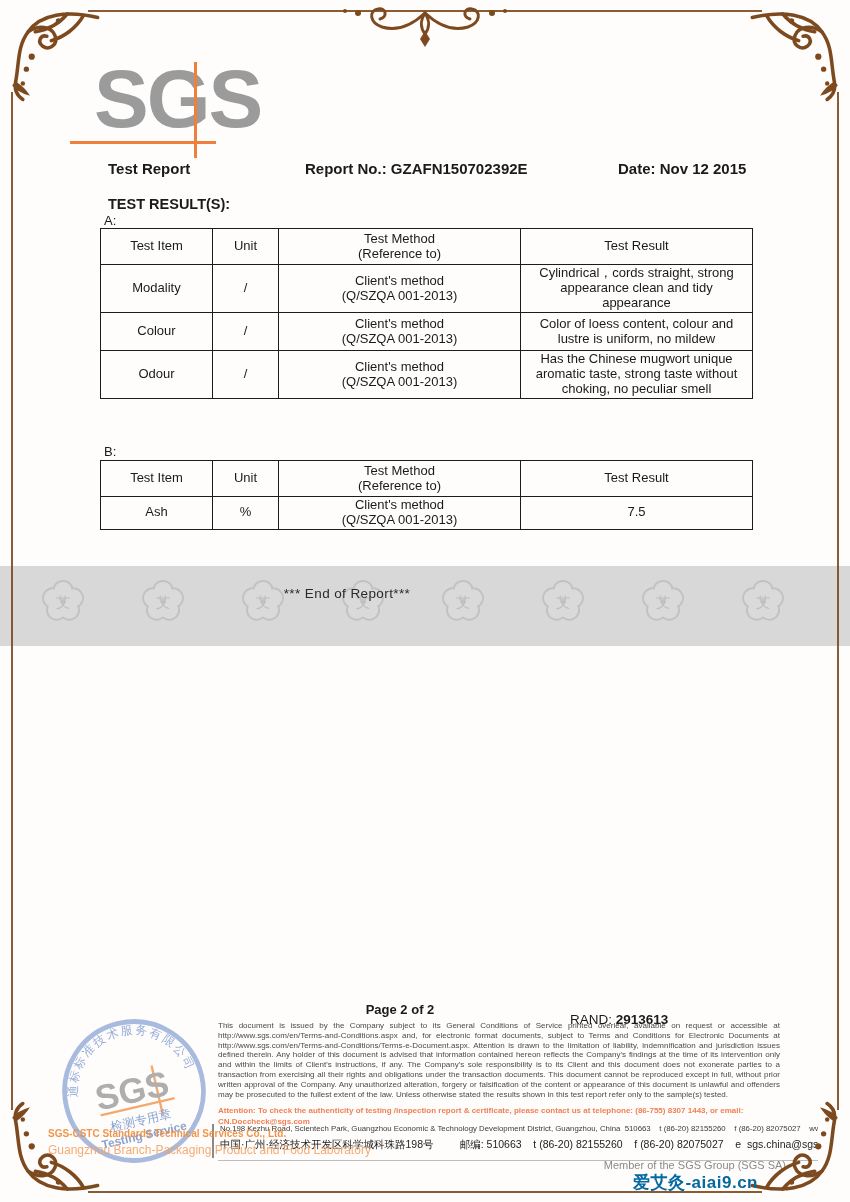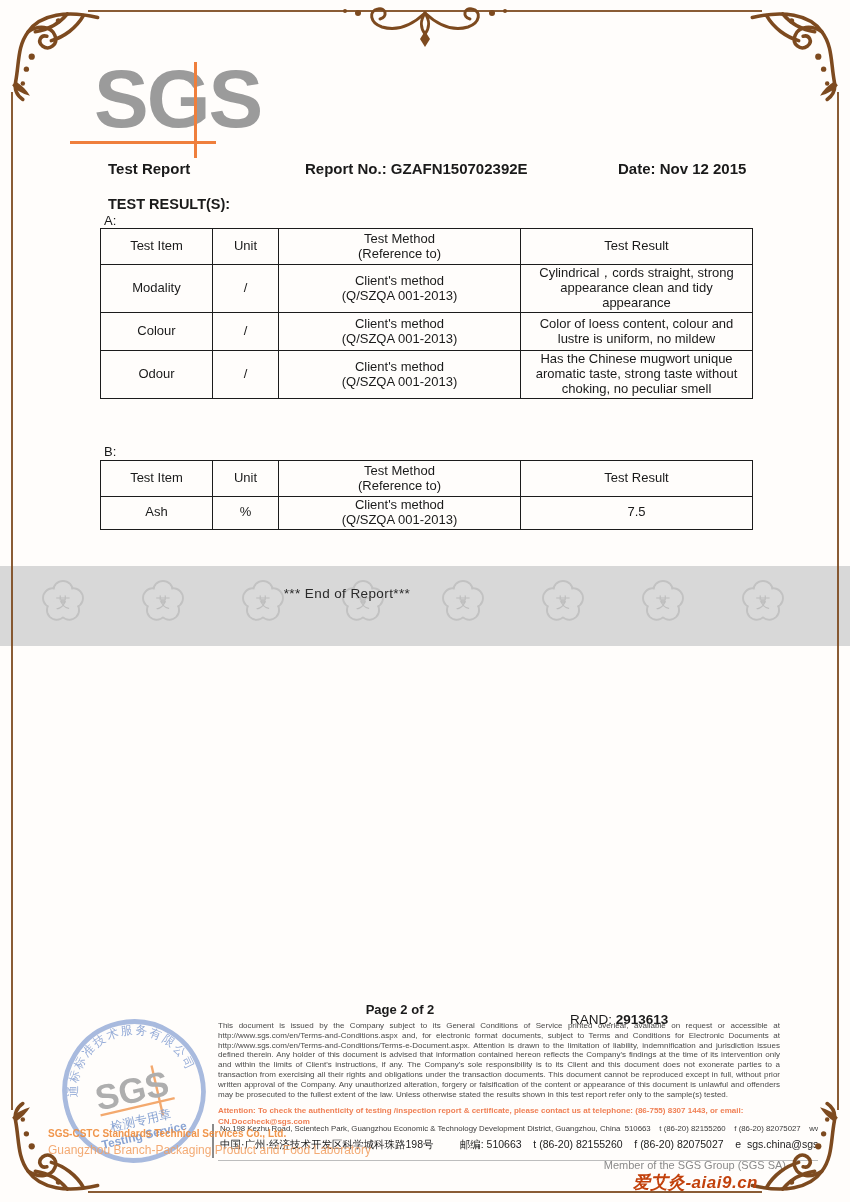--- a/index.html
+++ b/index.html
@@ -76,22 +76,22 @@
 
   
   .stamp { top:1015px; left:58px; width:152px; height:152px; transform:rotate(-13deg);
            z-index:4; opacity:.92; }
   .company-l1 { top:1128px; left:48px; font-size:10px; font-weight:bold;
                 color:#ef8b3a; opacity:.9; z-index:6; white-space:nowrap; }
   .company-l2 { top:1143px; left:48px; font-size:12px; color:#f2a266; opacity:.9;
                 z-index:6; white-space:nowrap; }
 
   .member-line { top:1159px; right:64px; font-size:11px; color:#8a8a8a; z-index:6; }
-  .site-red { top:1171px; right:92px; font-size:17px; font-weight:bold; font-style:italic;
-              color:#c2410c; z-index:32; letter-spacing:.5px;margin-left:20px; }
+  .site-red { top:1171px; right:92px; font-size:17px; font-weight:bold; 
+              color:#0369a1; z-index:32; letter-spacing:.5px;margin-left:20px; }
 </style>
 </head>
 <body>
 
 <svg width="0" height="0" style="position:absolute" aria-hidden="true">
   <defs>
     <g id="blossom-shape">
       <g fill="none" stroke="#c2c2c2" stroke-width="2">
         <circle cx="22" cy="12.5" r="8.8"></circle>
           <circle cx="12.6" cy="19.3" r="8.8"></circle>

